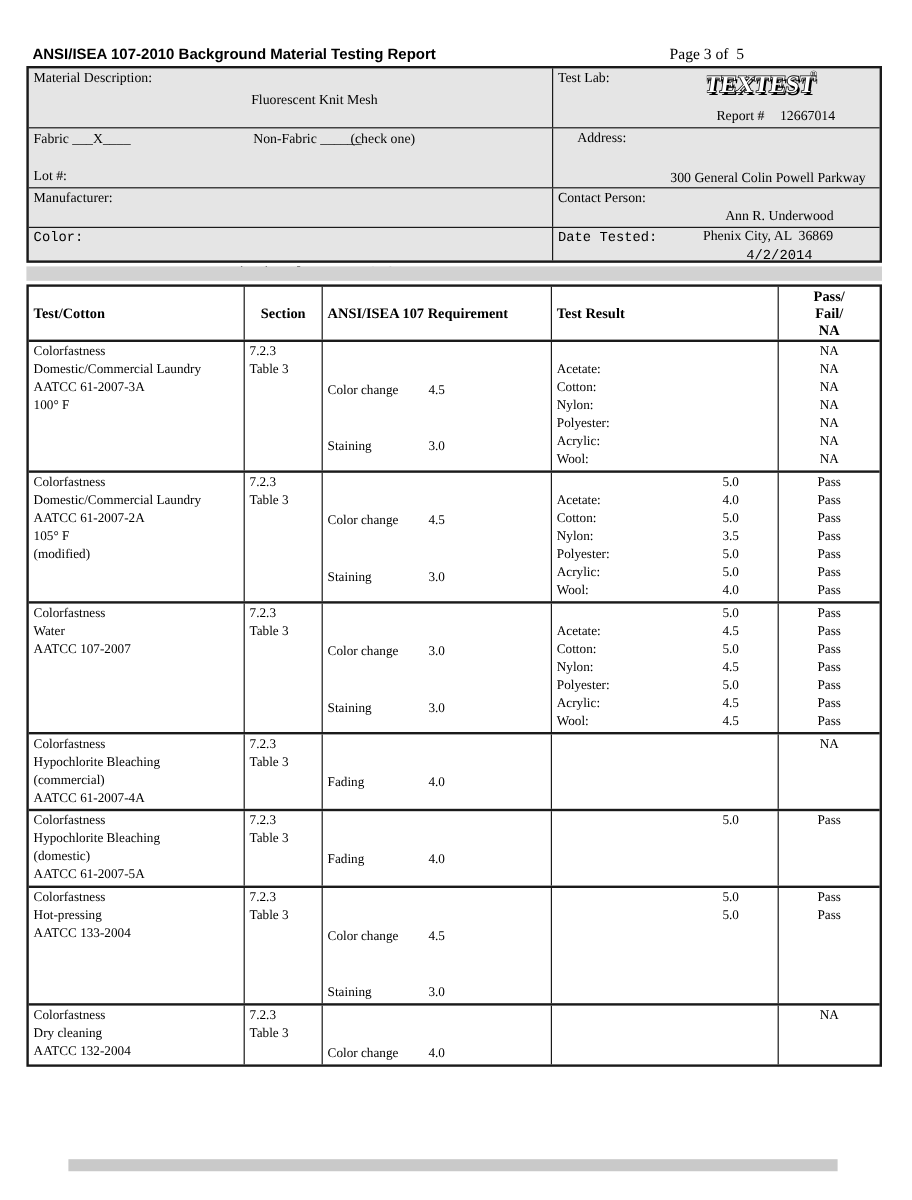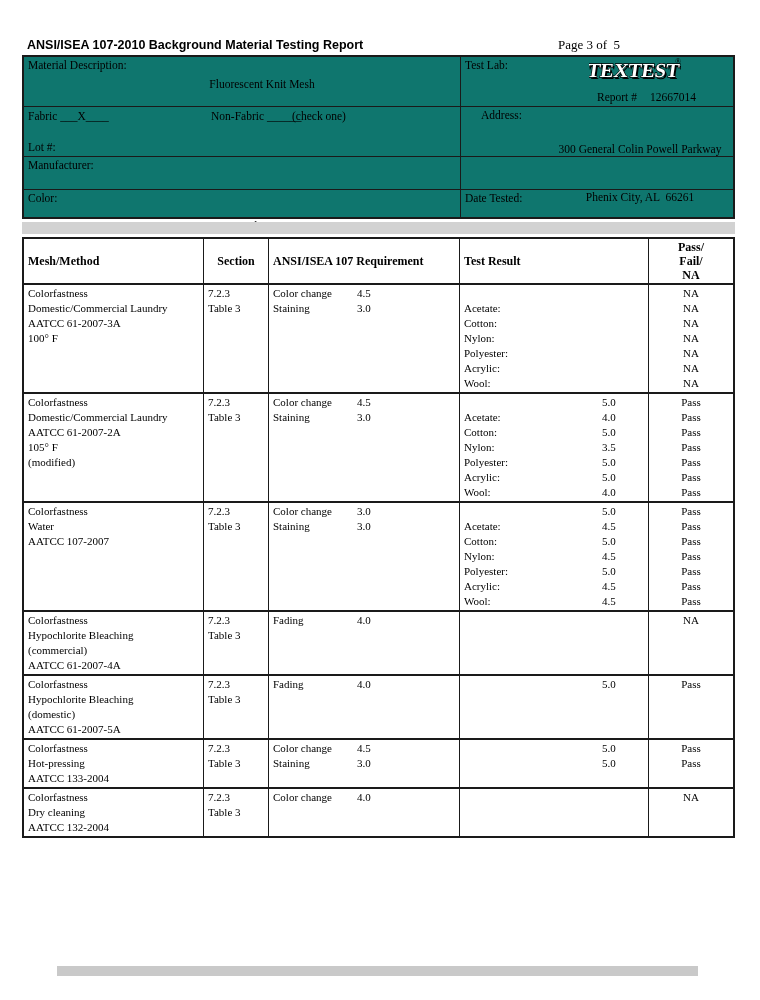--- a/index.html
+++ b/index.html
@@ -3,26 +3,26 @@
 <meta charset="utf-8">
 <style>
   html,body{margin:0;padding:0;background:#fff;}
   body{width:760px;height:1000px;font-family:"Liberation Serif",serif;color:#000;}
   .page{position:relative;width:760px;height:976px;background:#fff;overflow:hidden;}
 
   .doc-title{position:absolute;left:27px;top:38px;font-family:"Liberation Sans",sans-serif;font-weight:bold;font-size:12.5px;letter-spacing:0;}
   .page-number{position:absolute;left:558px;top:37px;font-size:13px;white-space:pre;}
 
   
-  .info-table{position:absolute;left:22px;top:55px;width:713px;border:2px solid #1a1a1a;box-sizing:border-box;font-size:11.5px;background:#0f766e;}
+  .info-table{position:absolute;left:22px;top:55px;width:713px;border:2px solid #1a1a1a;box-sizing:border-box;font-size:11.5px;background:#e5e5e5;}
   .irow{display:flex;box-sizing:border-box;}
   .irow + .irow{border-top:1.5px solid #1a1a1a;}
   .ileft{width:437px;border-right:1.5px solid #1a1a1a;box-sizing:border-box;position:relative;padding:2px 4px;}
   .iright{flex:1;position:relative;padding:2px 4px;box-sizing:border-box;}
-  .r1{height:49px;}.r2{height:50px;}.r3{height:33px;}.r4{height:28px;}
+  .r1{height:49px;}.r2{height:50px;}.r3{height:33px;}.r4{height:28px;font-family:Liberation Mono, monospace;}
   .mat-value{margin-top:7px;text-align:center;padding-left:40px;}
   .logo-wrap{position:absolute;left:128px;top:1px;width:120px;height:26px;}
   .reg{position:absolute;left:86px;top:-1px;font-size:8px;}
   .report-line{position:absolute;left:136px;bottom:3px;display:flex;gap:13px;}
   .fab1{position:absolute;left:4px;top:3px;white-space:pre;}
   .fab2{position:absolute;left:187px;top:3px;white-space:pre;}
   .fab3{position:absolute;left:268px;top:3px;}
   .lot-label{position:absolute;left:4px;bottom:3px;}
   .addr-label{position:absolute;left:20px;top:2px;}
   .addr-val{position:absolute;left:88px;right:2px;top:2px;text-align:center;line-height:16px;white-space:pre;}
@@ -43,21 +43,21 @@
   .c3{width:191px;}
   .c4{width:189px;}
   .c5{flex:1;}
   .hcell{display:flex;align-items:center;padding-left:4px;box-sizing:border-box;}
   .bR{border-right:1.5px solid #1a1a1a;}
   .pass-head{flex-direction:column;justify-content:center;align-items:center;line-height:14px;padding-left:0;}
   .trow{display:flex;}
   .trow + .trow{border-top:2px solid #1a1a1a;}
   .tcell{box-sizing:border-box;padding:1px 0 1px 4px;}
   .tline{height:15px;line-height:15px;white-space:pre;}
-  .req-line{display:flex;}
+  .req-line{display:flex;margin-top:32px;}
   .req-label{width:84px;}
   .res-line{display:flex;}
   .res-label{width:138px;}
   .pass-cell{text-align:center;padding-left:0;}
 </style>
 </head>
 <body>
 
 <div class="page">
 
@@ -90,47 +90,52 @@
       <div class="ileft">
         <span class="fab1">Fabric ___X____</span>
         <span class="fab2">Non-Fabric ______</span>
         <span class="fab3">(check one)</span>
         <span class="lot-label">Lot #:</span>
       </div>
       <div class="iright">
         <span class="addr-label">Address:</span>
         <div class="addr-val">
           <div>300 General Colin Powell Parkway</div>
-          <div>Phenix City, AL  66261</div>
+          <div>Phenix City, AL  36869</div>
         </div>
       </div>
     </div>
 
     <div class="irow r3">
       <div class="ileft">
         <div>Manufacturer:</div>
+      </div>
+      <div class="iright">
+        <div>Contact Person:</div>
+        <div class="contact-val">Ann R. Underwood</div>
       </div>
     </div>
 
     <div class="irow r4">
       <div class="ileft">
         <div>Color:</div>
         <div class="color-val">Hi Vis Fluorescent Orange</div>
       </div>
       <div class="iright">
         <div>Date Tested:</div>
+        <div class="date-val">4/2/2014</div>
       </div>
     </div>
   </div>
 
   <div class="band band-top"></div>
 
   <div class="rtable">
     <div class="thead">
-      <div class="hcell c1 bR">Mesh/Method</div>
+      <div class="hcell c1 bR">Test/Cotton</div>
       <div class="hcell c2 bR" style="justify-content:center;padding-left:0;">Section</div>
       <div class="hcell c3 bR">ANSI/ISEA 107 Requirement</div>
       <div class="hcell c4 bR">Test Result</div>
       <div class="hcell c5 pass-head">
         <div>Pass/</div>
         <div>Fail/</div>
         <div>NA</div>
       </div>
     </div>
     <div id="results-rows">

